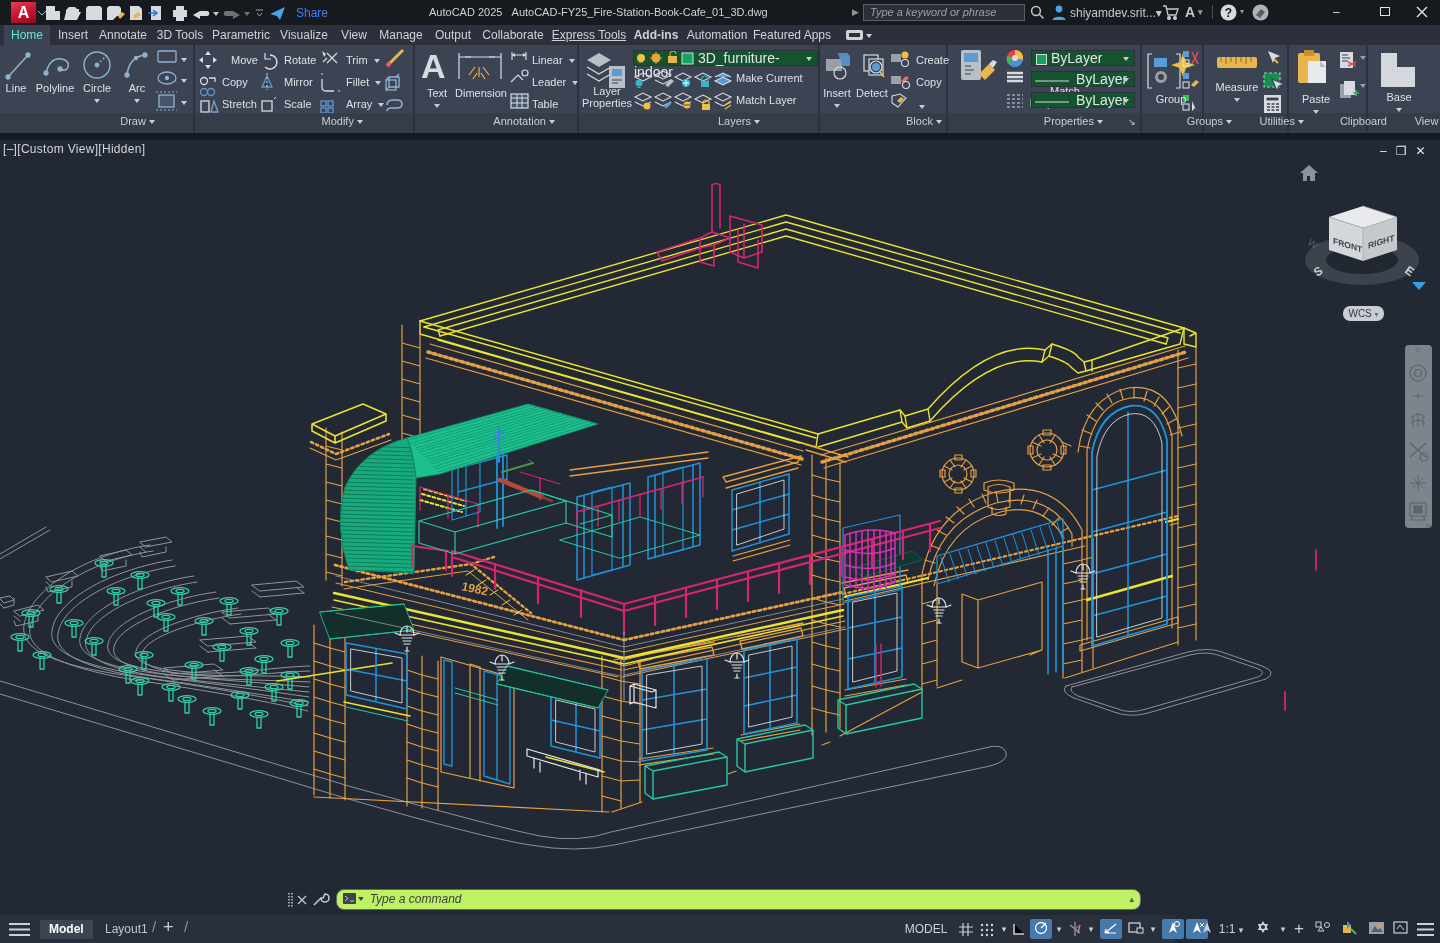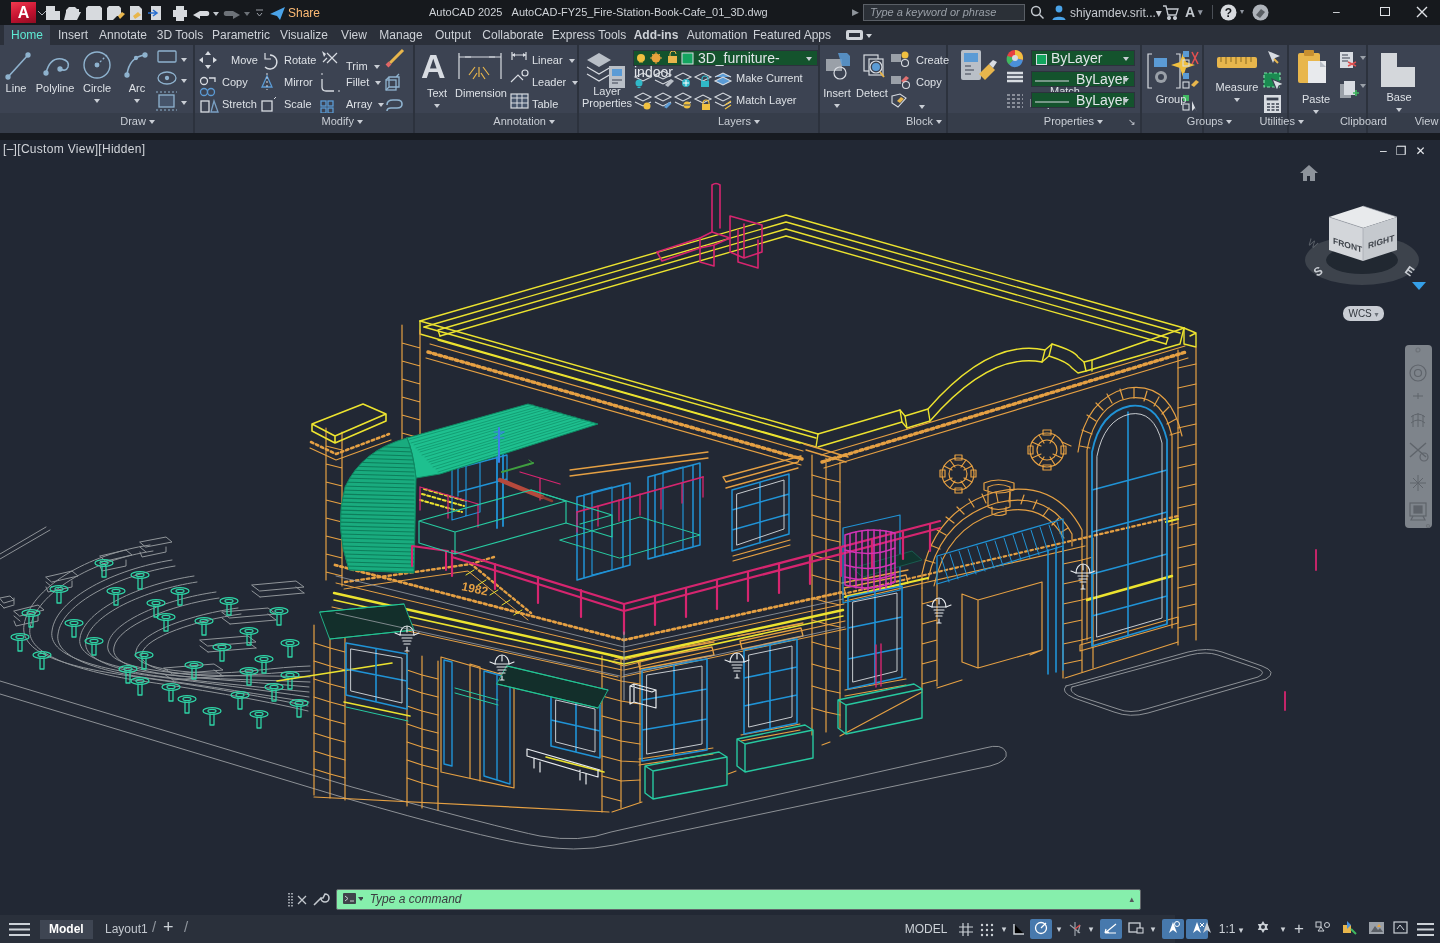--- a/index.html
+++ b/index.html
@@ -20,21 +20,21 @@
 .plabel{position:absolute;top:70px;text-align:right;color:#c9ced5;font-size:11px;width:120px;margin-left:-60px;}
 .blab{position:absolute;text-align:center;color:#dde1e6;font-size:11px;line-height:12px;width:70px;margin-left:-35px;}
 .slab{position:absolute;color:#dde1e6;font-size:11px;line-height:12px;}
 .caret{display:inline-block;width:0;height:0;border-left:3px solid transparent;border-right:3px solid transparent;border-top:4px solid #c9ced5;vertical-align:middle;}
 .dd{position:absolute;background:#14532d;border:1px solid #2c323d;height:16px;color:#e2e5ea;font-size:14px;line-height:14px;}
 #viewport{position:absolute;left:0;top:140px;width:1440px;height:775px;background:#222834;}
 #vplabel{position:absolute;left:3px;top:2px;color:#d2d5da;font-size:12px;letter-spacing:0.3px;}
 #vpctl{position:absolute;left:1380px;top:4px;color:#e8ebef;font-size:12px;letter-spacing:8px;}
 #navbar{position:absolute;left:1405px;top:205px;width:27px;height:183px;background:#878c93;border-radius:4px;opacity:0.92;}
 #wcs{position:absolute;left:1343px;top:166px;width:41px;height:15px;background:#c9cdd4;border-radius:7px;color:#31363d;font-size:10px;text-align:center;line-height:15px;}
-#cmdbar{position:absolute;left:336px;top:749px;width:805px;height:21px;background:#86efac;border:1px solid #63676c;border-radius:2px;color:#3b3d40;font-size:12px;line-height:19px;font-style:italic;}
+#cmdbar{position:absolute;left:336px;top:749px;width:805px;height:21px;background:#bef264;border:1px solid #63676c;border-radius:8px;color:#3b3d40;font-size:12px;line-height:19px;font-style:italic;}
 #statusbar{position:absolute;left:0;top:915px;width:1175px;height:28px;background:#2a303b;}
 .sbi{position:absolute;top:4px;height:20px;color:#ccd1d7;font-size:12px;line-height:20px;text-align:center;}
 .sbi.on{background:#4779ad;border-radius:2px;color:#fff;}
 .mtab2{position:absolute;top:5px;height:19px;line-height:19px;color:#c3c8cf;font-size:12px;padding:0 9px;}
 .mtab2.active{background:#3e4552;color:#fff;font-weight:bold;}
 </style></head>
 <body>
 <div id="app">
 
 <div id="titlebar">
@@ -53,21 +53,21 @@
     <path d="M106 3 h10 v14 h-10 z" fill="#d7dade" stroke="none"></path>
         <path d="M103 10 h9 M108 7 l4 3 l-4 3" stroke="#2a6fd0" stroke-width="1.5"></path>
     <path d="M128 7 h14 v7 h-3 v4 h-8 v-4 h-3 z M131 3 h8 v4 h-8 z" fill="#d7dade" stroke="none"></path>
     <path d="M155 8 l-7 4 l7 4 v-3 h7 c3 0 3 -5 0 -5 z" fill="#d7dade" stroke="none"></path>
     <path d="M168 9 l3 4 l3 -4" fill="#c3c8ce" stroke="none"></path>
     <path d="M188 8 l7 4 l-7 4 v-3 h-7 c-3 0 -3 -5 0 -5 z" fill="#6d7278" stroke="none"></path>
     <path d="M199 9 l3 4 l3 -4" fill="#6d7278" stroke="none"></path>
     <path d="M211 7 h7 M212 10 l2.5 3 l2.5 -3" stroke="#9ba0a7"></path>
     <path d="M225 11 l15 -7 l-5 13 l-3 -4 z" fill="#4aa3e8" stroke="none"></path>
   </svg>
-  <div class="tbtxt" style="left:288px;color:#fdba74;">Share</div>
+  <div class="tbtxt" style="left:296px;color:#3b82f6;">Share</div>
   <div id="doctitle">AutoCAD 2025&nbsp;&nbsp;&nbsp;AutoCAD-FY25_Fire-Station-Book-Cafe_01_3D.dwg</div>
   <div class="tbtxt" style="left:852px;top:7px;color:#8f959c;font-size:9px;">▶</div>
   <div id="searchbox">Type a keyword or phrase</div>
   <svg class="qicon" style="left:1030px;top:5px" width="15" height="15" fill="none" stroke="#c3c8ce" stroke-width="1.5">
         <circle cx="6" cy="6" r="4.4"></circle>
         <path d="M9.5 9.5 L13.5 13.5"></path>
       </svg>
   <svg class="qicon" style="left:1051px;top:4px" width="16" height="16">
         <circle cx="8" cy="5" r="3.4" fill="#4aa3e8"></circle>
         <path d="M1.5 16 c0-4.5 13-4.5 13 0 z" fill="#4aa3e8"></path>
@@ -100,21 +100,21 @@
   <div class="mtab active" style="left:4px;width:46px;">Home</div>
   <div class="mtab" style="left:52px;width:42px;">Insert</div>
   <div class="mtab" style="left:94px;width:58px;">Annotate</div>
   <div class="mtab" style="left:152px;width:56px;">3D Tools</div>
   <div class="mtab" style="left:208px;width:66px;">Parametric</div>
   <div class="mtab" style="left:274px;width:60px;">Visualize</div>
   <div class="mtab" style="left:334px;width:40px;">View</div>
   <div class="mtab" style="left:374px;width:54px;">Manage</div>
   <div class="mtab" style="left:428px;width:50px;">Output</div>
   <div class="mtab" style="left:478px;width:70px;">Collaborate</div>
-  <div class="mtab" style="left:548px;width:82px;">Express Tools</div>
+  <div class="mtab" style="left:548px;width:82px;text-decoration:underline;">Express Tools</div>
   <div class="mtab" style="left:630px;width:52px;font-weight:bold;">Add-ins</div>
   <div class="mtab" style="left:682px;width:70px;">Automation</div>
   <div class="mtab" style="left:752px;width:80px;">Featured Apps</div>
   <svg style="position:absolute;left:846px;top:4px" width="26" height="12">
         <rect x="0" y="1" width="17" height="10" rx="2" fill="#cfd3d8"></rect>
         <rect x="3" y="4" width="11" height="4" fill="#2b303a"></rect>
         <path d="M20 5 l3 4 l3 -4" fill="#cfd3d8"></path>
       </svg>
 </div>
 
@@ -187,21 +187,21 @@
     <path d="M195 32 h10 v10 h-10 z M192 35 l3 -3 M202 32 l3 -3 M192 45 l3 -3" stroke="#8fb3cf"></path>
         <rect x="192" y="35" width="10" height="10" stroke="#8fb3cf"></rect>
     <path d="M193 60 q0 -5 6 -5 h4 q5 0 5 4 t-5 4 h-6 q-4 0 -4 3" stroke="#8fb3cf" stroke-width="1.6"></path>
   </svg>
   <div class="slab" style="left:222px;top:9px;margin-left:9px;">Move</div>
   <div class="slab" style="left:222px;top:31px;">Copy</div>
   <div class="slab" style="left:222px;top:53px;">Stretch</div>
   <div class="slab" style="left:284px;top:9px;">Rotate</div>
   <div class="slab" style="left:284px;top:31px;">Mirror</div>
   <div class="slab" style="left:284px;top:53px;">Scale</div>
-  <div class="slab" style="left:346px;top:15px;">Trim&nbsp;&nbsp;<span class="caret"></span></div>
+  <div class="slab" style="left:346px;top:9px;">Trim&nbsp;&nbsp;<span class="caret"></span></div>
   <div class="slab" style="left:346px;top:31px;">Fillet&nbsp;&nbsp;<span class="caret"></span></div>
   <div class="slab" style="left:346px;top:53px;">Array&nbsp;&nbsp;<span class="caret"></span></div>
   <div class="plabel" style="left:303px;">Modify <span class="caret"></span></div>
 
   <div style="position:absolute;left:421px;top:2px;color:#d8dce2;font-size:34px;font-weight:bold;">A</div>
   <svg class="abs" style="left:455px;top:4px" width="50" height="34" fill="none" stroke="#d8dce2" stroke-width="1.2">
     <path d="M4 4 v26 M46 4 v26 M4 8 h42"></path>
         <path d="M10 8 l6 0 M34 8 l6 0" stroke-width="1"></path>
     <path d="M14 26 l6 -8 M24 28 v-10 M34 26 l-6 -8 M18 30 l4 -6 M30 30 l-4 -6" stroke="#e8b64c"></path>
   </svg>

